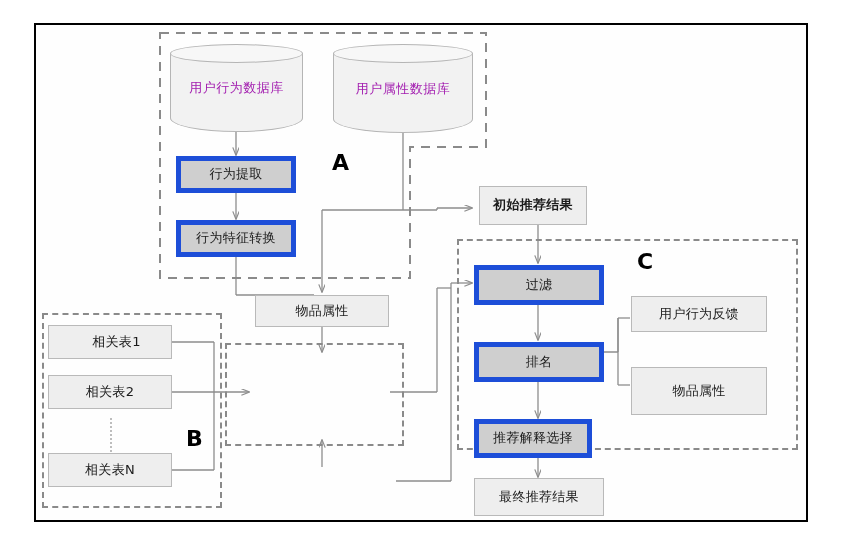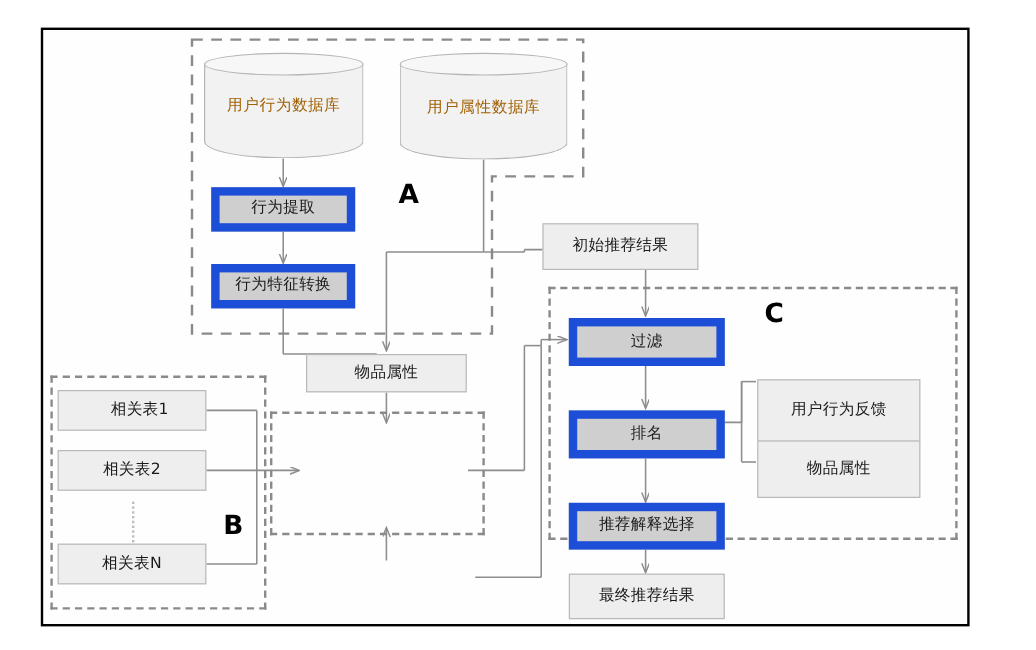--- a/index.html
+++ b/index.html
@@ -30,21 +30,21 @@
     line-height:1.25;
     letter-spacing:0.3px;
     z-index:3;
   }
   .light{
     background:#eeeeee;
     border:1px solid #b9b9b9;
   }
   .dark{
     background:#cfcfcf;
-    border:7px solid #1d4ed8;
+    border:5px solid #1d4ed8;
   }
   .cyl{
     position:absolute;
     box-sizing:border-box;
     z-index:3;
   }
   .cyl .body{
     position:absolute;left:0;right:0;top:9px;bottom:0;
     background:#f2f2f2;
     border:1px solid #b5b5b5;
@@ -54,21 +54,21 @@
   .cyl .top{
     position:absolute;left:0;right:0;top:0;height:19px;
     background:#f7f7f7;
     border:1px solid #b5b5b5;
     border-radius:50%/50%;
     box-sizing:border-box;
   }
   .cyl .lbl{
     position:absolute;left:0;right:0;top:0;bottom:0;
     display:flex;align-items:center;justify-content:center;
-    font-size:13px;color:#a16207;letter-spacing:0.5px;
+    font-size:13px;color:#a21caf;letter-spacing:0.5px;
   }
 
   .dashgroup{
     position:absolute;
     box-sizing:border-box;
     z-index:2;
   }
   .dashgroup.simple{
     border:2px dashed #8a8a8a;
   }
@@ -184,26 +184,26 @@
   <div class="node light" style="left:48px;top:325px;width:124px;height:34px;padding-left:13px;">相关表1</div>
 
   <div class="node light" style="left:48px;top:375px;width:124px;height:34px;">相关表2</div>
 
   <div class="dots" style="left:110px;top:418px;height:34px;"></div>
 
   <div class="node light" style="left:48px;top:453px;width:124px;height:34px;">相关表N</div>
 
 
 
-  <div class="node light" style="left:452px;top:186px;width:130px;height:39px;">初始推荐结果</div>
+  <div class="node light" style="left:479px;top:186px;width:108px;height:39px;font-weight:bold;">初始推荐结果</div>
 
   <div class="node dark" style="left:474px;top:265px;width:130px;height:40px;">过滤</div>
 
   <div class="node dark" style="left:474px;top:342px;width:130px;height:40px;">排名</div>
 
-  <div class="node dark" style="left:474px;top:419px;width:130px;height:39px;">推荐解释选择</div>
+  <div class="node dark" style="left:474px;top:419px;width:118px;height:39px;">推荐解释选择</div>
 
   <div class="node light" style="left:474px;top:478px;width:130px;height:38px;">最终推荐结果</div>
 
-  <div class="node light" style="left:631px;top:316px;width:136px;height:52px;text-align:right;">用户行为反馈</div>
+  <div class="node light" style="left:631px;top:296px;width:136px;height:36px;text-align:right;">用户行为反馈</div>
 
   <div class="node light" style="left:631px;top:367px;width:136px;height:48px;">物品属性</div>
 </div>
 
 </body></html>

